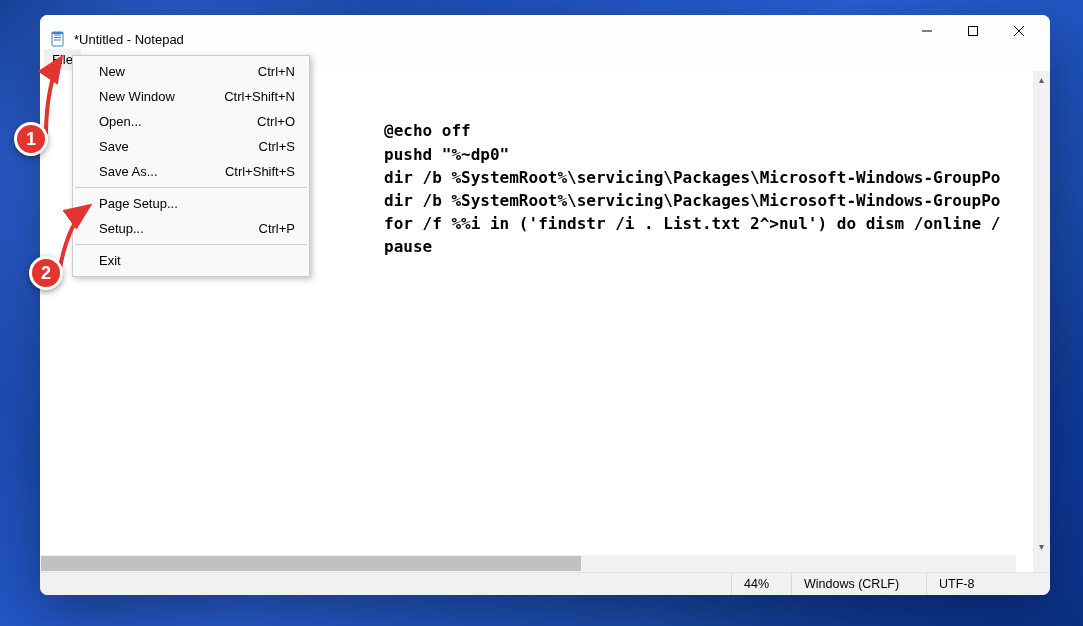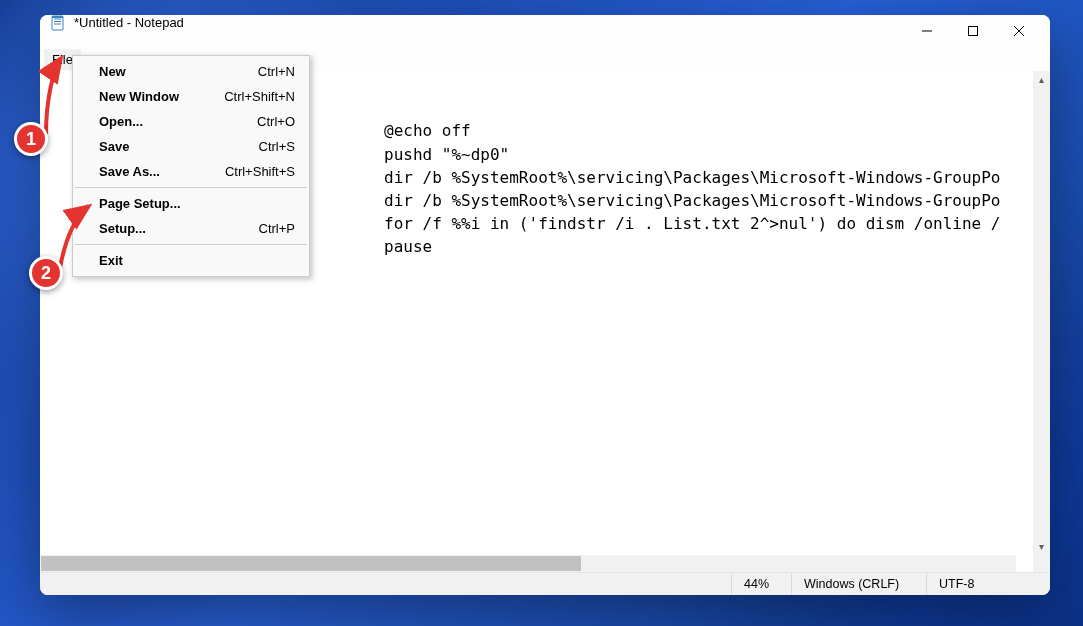--- a/index.html
+++ b/index.html
@@ -40,21 +40,21 @@
       box-shadow: 0 20px 60px rgba(0,0,0,0.4);
       display: flex;
       flex-direction: column;
       overflow: hidden;
       z-index: 5;
     }
     
     .titlebar {
       height: 32px;
       display: flex;
-      align-items: flex-start;
+      align-items: flex-end;
       padding: 0 8px 0 10px;
       background: #fdfdfd;
     }
     .titlebar .icon {
       width: 16px; height: 16px;
       margin-right: 8px;
       display: flex; align-items: center; justify-content: center;
     }
     .titlebar .title {
       flex: 1;
@@ -95,20 +95,21 @@
     .editor {
       flex: 1;
       font-family: Consolas, monospace;
       font-size: 16px;
       line-height: 1.45;
       white-space: pre;
       padding: 2px 4px;
       overflow: hidden;
       color: #000;
       position: relative;
+      font-weight: bold;
     }
     .editor .linewrap {
       padding-left: 340px;
     }
     .vscrollbar {
       width: 17px;
       background: #f1f1f1;
       position: relative;
     }
     .vscrollbar .thumb {
@@ -181,21 +182,21 @@
       box-shadow: 2px 2px 6px rgba(0,0,0,0.25);
       padding: 3px 0;
       z-index: 20;
     }
     .dropdown-item {
       display: flex;
       padding: 5px 14px 5px 26px;
       font-size: 13px;
       color: #000;
     }
-    .dropdown-item .label { flex: 1; font-weight: bold; }
+    .dropdown-item .label { flex: 1; }
     .dropdown-item .shortcut { color: #000000; }
     .dropdown-sep {
       height: 1px;
       margin: 3px 2px;
       background: #d0d0d0;
     }
     
     .badge {
       position: absolute;
       width: 34px; height: 34px;

